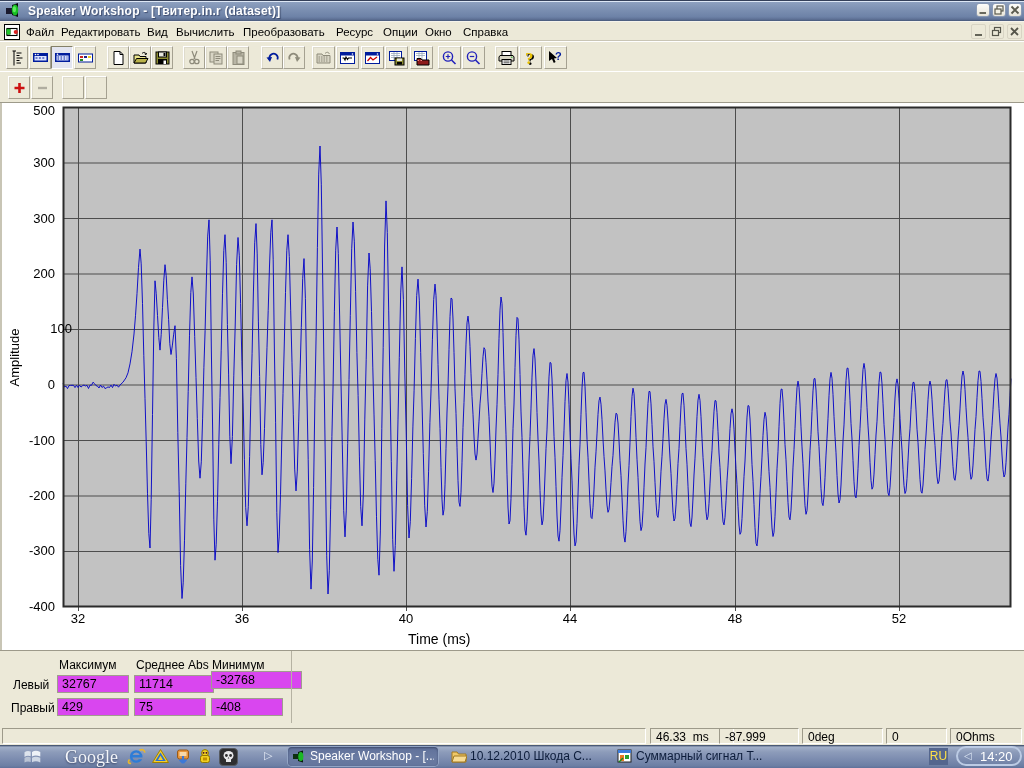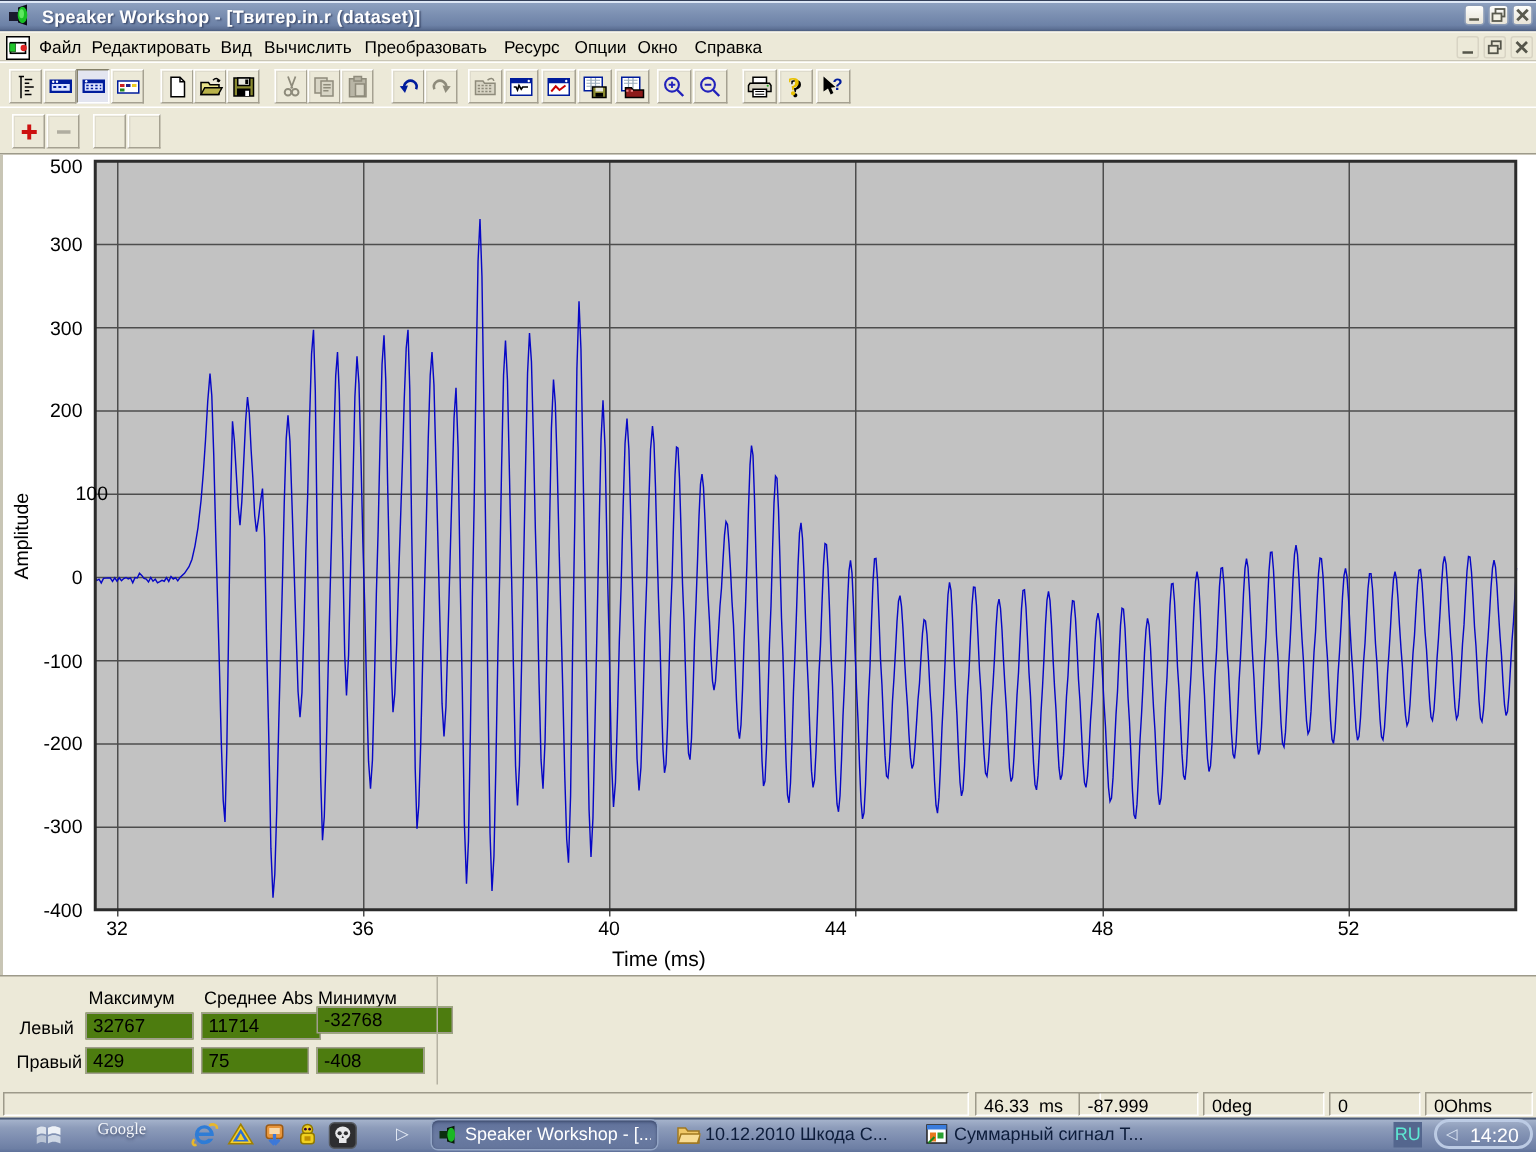--- a/index.html
+++ b/index.html
@@ -31,21 +31,21 @@
  border-right:1px solid #fff;border-bottom:1px solid #fff;box-shadow:none;}
 
 #chart{position:absolute;left:0;top:103px;width:1024px;height:547px;background:#fff;}
 .ylab{position:absolute;font-size:13px;color:#000;text-align:right;width:55px;}
 .xlab{position:absolute;font-size:13px;color:#000;top:508px;}
 #amplab{position:absolute;left:-69px;top:247px;font-size:13px;transform:rotate(-90deg);width:166px;text-align:center;}
 #timelab{position:absolute;left:408px;top:528px;width:166px;text-align:left;font-size:14px;}
 
 #stats{position:absolute;left:0;top:650px;width:1024px;height:73px;background:#ece9d8;
  border-top:1px solid #9d9a8a;font-size:12px;color:#000;}
-.sbox{position:absolute;height:18px;background:#4d7c0f;border:1px solid #a09d8d;
+.sbox{position:absolute;height:18px;background:#d946ef;border:1px solid #a09d8d;
  font-size:12.5px;padding:1px 0 0 4px;}
 
 #status{position:absolute;left:0;top:723px;width:1024px;height:22px;background:#ece9d8;font-size:12px;}
 .sfield{position:absolute;top:5px;height:16px;border:1px solid;border-color:#9d9a8a #fff #fff #9d9a8a;
  padding:1px 0 0 5px;color:#000;}
 
 #taskbar{position:absolute;left:0;top:745px;width:1024px;height:23px;
  background:linear-gradient(#4a5a76 0,#4a5a76 4%,#a3b1ca 8%,#8d9cba 30%,#7d8db0 60%,#6d7fa4 90%,#5f719a 100%);}
 .qli{position:absolute;top:3px;}
 .taskbtn{position:absolute;top:2px;height:19px;border-radius:4px;font-size:12px;color:#0c1c3a;}
@@ -331,21 +331,21 @@
     <div class="ylab" style="left:0px;top:163px">200</div>
     <div class="ylab" style="left:17px;top:218px">100</div>
     <div class="ylab" style="left:0px;top:274px">0</div>
     <div class="ylab" style="left:0px;top:330px">-100</div>
     <div class="ylab" style="left:0px;top:385px">-200</div>
     <div class="ylab" style="left:0px;top:440px">-300</div>
     <div class="ylab" style="left:0px;top:496px">-400</div>
     <div class="xlab" style="left:58px;width:40px;text-align:center">32</div>
     <div class="xlab" style="left:222px;width:40px;text-align:center">36</div>
     <div class="xlab" style="left:386px;width:40px;text-align:center">40</div>
-    <div class="xlab" style="left:550px;width:40px;text-align:left">44</div>
+    <div class="xlab" style="left:550px;width:40px;text-align:center">44</div>
     <div class="xlab" style="left:715px;width:40px;text-align:center">48</div>
     <div class="xlab" style="left:879px;width:40px;text-align:center">52</div>
  <div id="amplab">Amplitude</div>
  <div id="timelab">Time (ms)</div>
 </div>
 
 <div id="stats">
  <div class="abs" style="left:59px;top:7px">Максимум</div>
  <div class="abs" style="left:136px;top:7px">Среднее Abs</div>
  <div class="abs" style="left:212px;top:7px">Минимум</div>
@@ -371,21 +371,21 @@
 
 <div id="taskbar">
     <svg class="qli" style="left:22px;top:2px" width="23" height="19" viewBox="0 0 23 19">
 <g>
 <path d="M2.5 5.2 C4.5 3.8 6.5 3.6 8.7 4.6 L8.7 9.3 C6.5 8.3 4.5 8.5 2.5 9.9 Z" fill="#dde3ec"></path>
 <path d="M10 4.9 C12.5 3.5 15 3.4 18.3 5 L18.3 9.6 C15 8 12.5 8.1 10 9.5 Z" fill="#eef2f7"></path>
 <path d="M2.5 11 C4.5 9.6 6.5 9.4 8.7 10.4 L8.7 15 C6.5 14 4.5 14.2 2.5 15.6 Z" fill="#b9c3d4"></path>
 <path d="M10 10.7 C12.5 9.3 15 9.2 18.3 10.8 L18.3 15.4 C15 13.8 12.5 13.9 10 15.3 Z" fill="#cfd8e5"></path>
 </g>
     </svg>
-    <div class="abs" style="left:65px;top:2px;font-family:'Liberation Serif',serif;font-size:11px;color:#f4f6fa;text-shadow:0 1px 2px rgba(30,40,70,.7)">Google</div>
+    <div class="abs" style="left:65px;top:2px;font-family:'Liberation Serif',serif;font-size:18px;color:#f4f6fa;text-shadow:0 1px 2px rgba(30,40,70,.7)">Google</div>
     <svg class="qli" style="left:127px" width="19" height="17" viewBox="0 0 19 17">
 <path d="M9.2 2.2 A6.3 6.3 0 1 0 9.2 14.8 C12 14.8 14 13.4 15.2 11.2 L11.8 11.2 C11 12 10.2 12.4 9.2 12.4 A3.8 3.8 0 0 1 5.4 9.4 L15.5 9.4 A6.5 6.5 0 0 0 9.2 2.2 Z M5.6 7 A3.8 3.8 0 0 1 12.8 7 Z" fill="#2e7cd6"></path>
 <path d="M2.5 11.5 C0.5 14 1.8 16 4 15.2 M12.5 2.2 C15.5 0.8 18 2 17.6 4.6" fill="none" stroke="#e8b72c" stroke-width="1.7"></path>
 </svg>
     <svg class="qli" style="left:151px" width="19" height="17" viewBox="0 0 19 17">
 <path d="M9.5 1.5 L17.5 14.5 H1.5 Z" fill="#f4cf2c" stroke="#a08000" stroke-width="1"></path>
 <path d="M9.5 4.5 L14.8 13 H4.2 Z" fill="#2d6fd0"></path>
 <path d="M9.5 7.5 L12 12 H7 Z" fill="#f4cf2c"></path>
 </svg>
     <svg class="qli" style="left:174px" width="18" height="17" viewBox="0 0 18 17">
@@ -424,18 +424,18 @@
 <span style="white-space:nowrap;overflow:hidden;display:inline-block;width:130px">10.12.2010 Шкода С...</span></div>
     <div class="taskbtn" style="left:612px;width:160px;padding:2px 4px 0 24px">
 <svg class="abs" style="left:5px;top:2px" width="16" height="15" viewBox="0 0 16 15">
 <rect x="1" y="1" width="13" height="12" fill="#fff" stroke="#222"></rect>
 <rect x="1" y="1" width="13" height="3" fill="#3a7cdc"></rect>
 <rect x="3" y="6" width="4" height="6" fill="#e87820"></rect>
 <rect x="8" y="6" width="4" height="4" fill="#28a030"></rect>
 <path d="M2 13 L6 9" stroke="#18881c" stroke-width="1.4"></path>
 </svg>
 <span style="white-space:nowrap;overflow:hidden;display:inline-block;width:132px">Суммарный сигнал Т...</span></div>
-    <div class="abs" style="left:929px;top:3px;width:19px;height:17px;background:#54668e;color:#5eead4;font-size:12px;text-align:center;line-height:17px">RU</div>
+    <div class="abs" style="left:929px;top:3px;width:19px;height:17px;background:#54668e;color:#fde047;font-size:12px;text-align:center;line-height:17px">RU</div>
     <div class="abs" style="left:956px;top:1px;width:66px;height:20px;border:2px solid #bccbe4;border-radius:10px;">
 <span style="position:absolute;left:6px;top:2px;color:#dce6f4;font-size:10px">◁</span>
 <span style="position:absolute;left:22px;top:1px;color:#fff;font-size:13px">14:20</span>
     </div>
   </div>
 
 </body></html>

